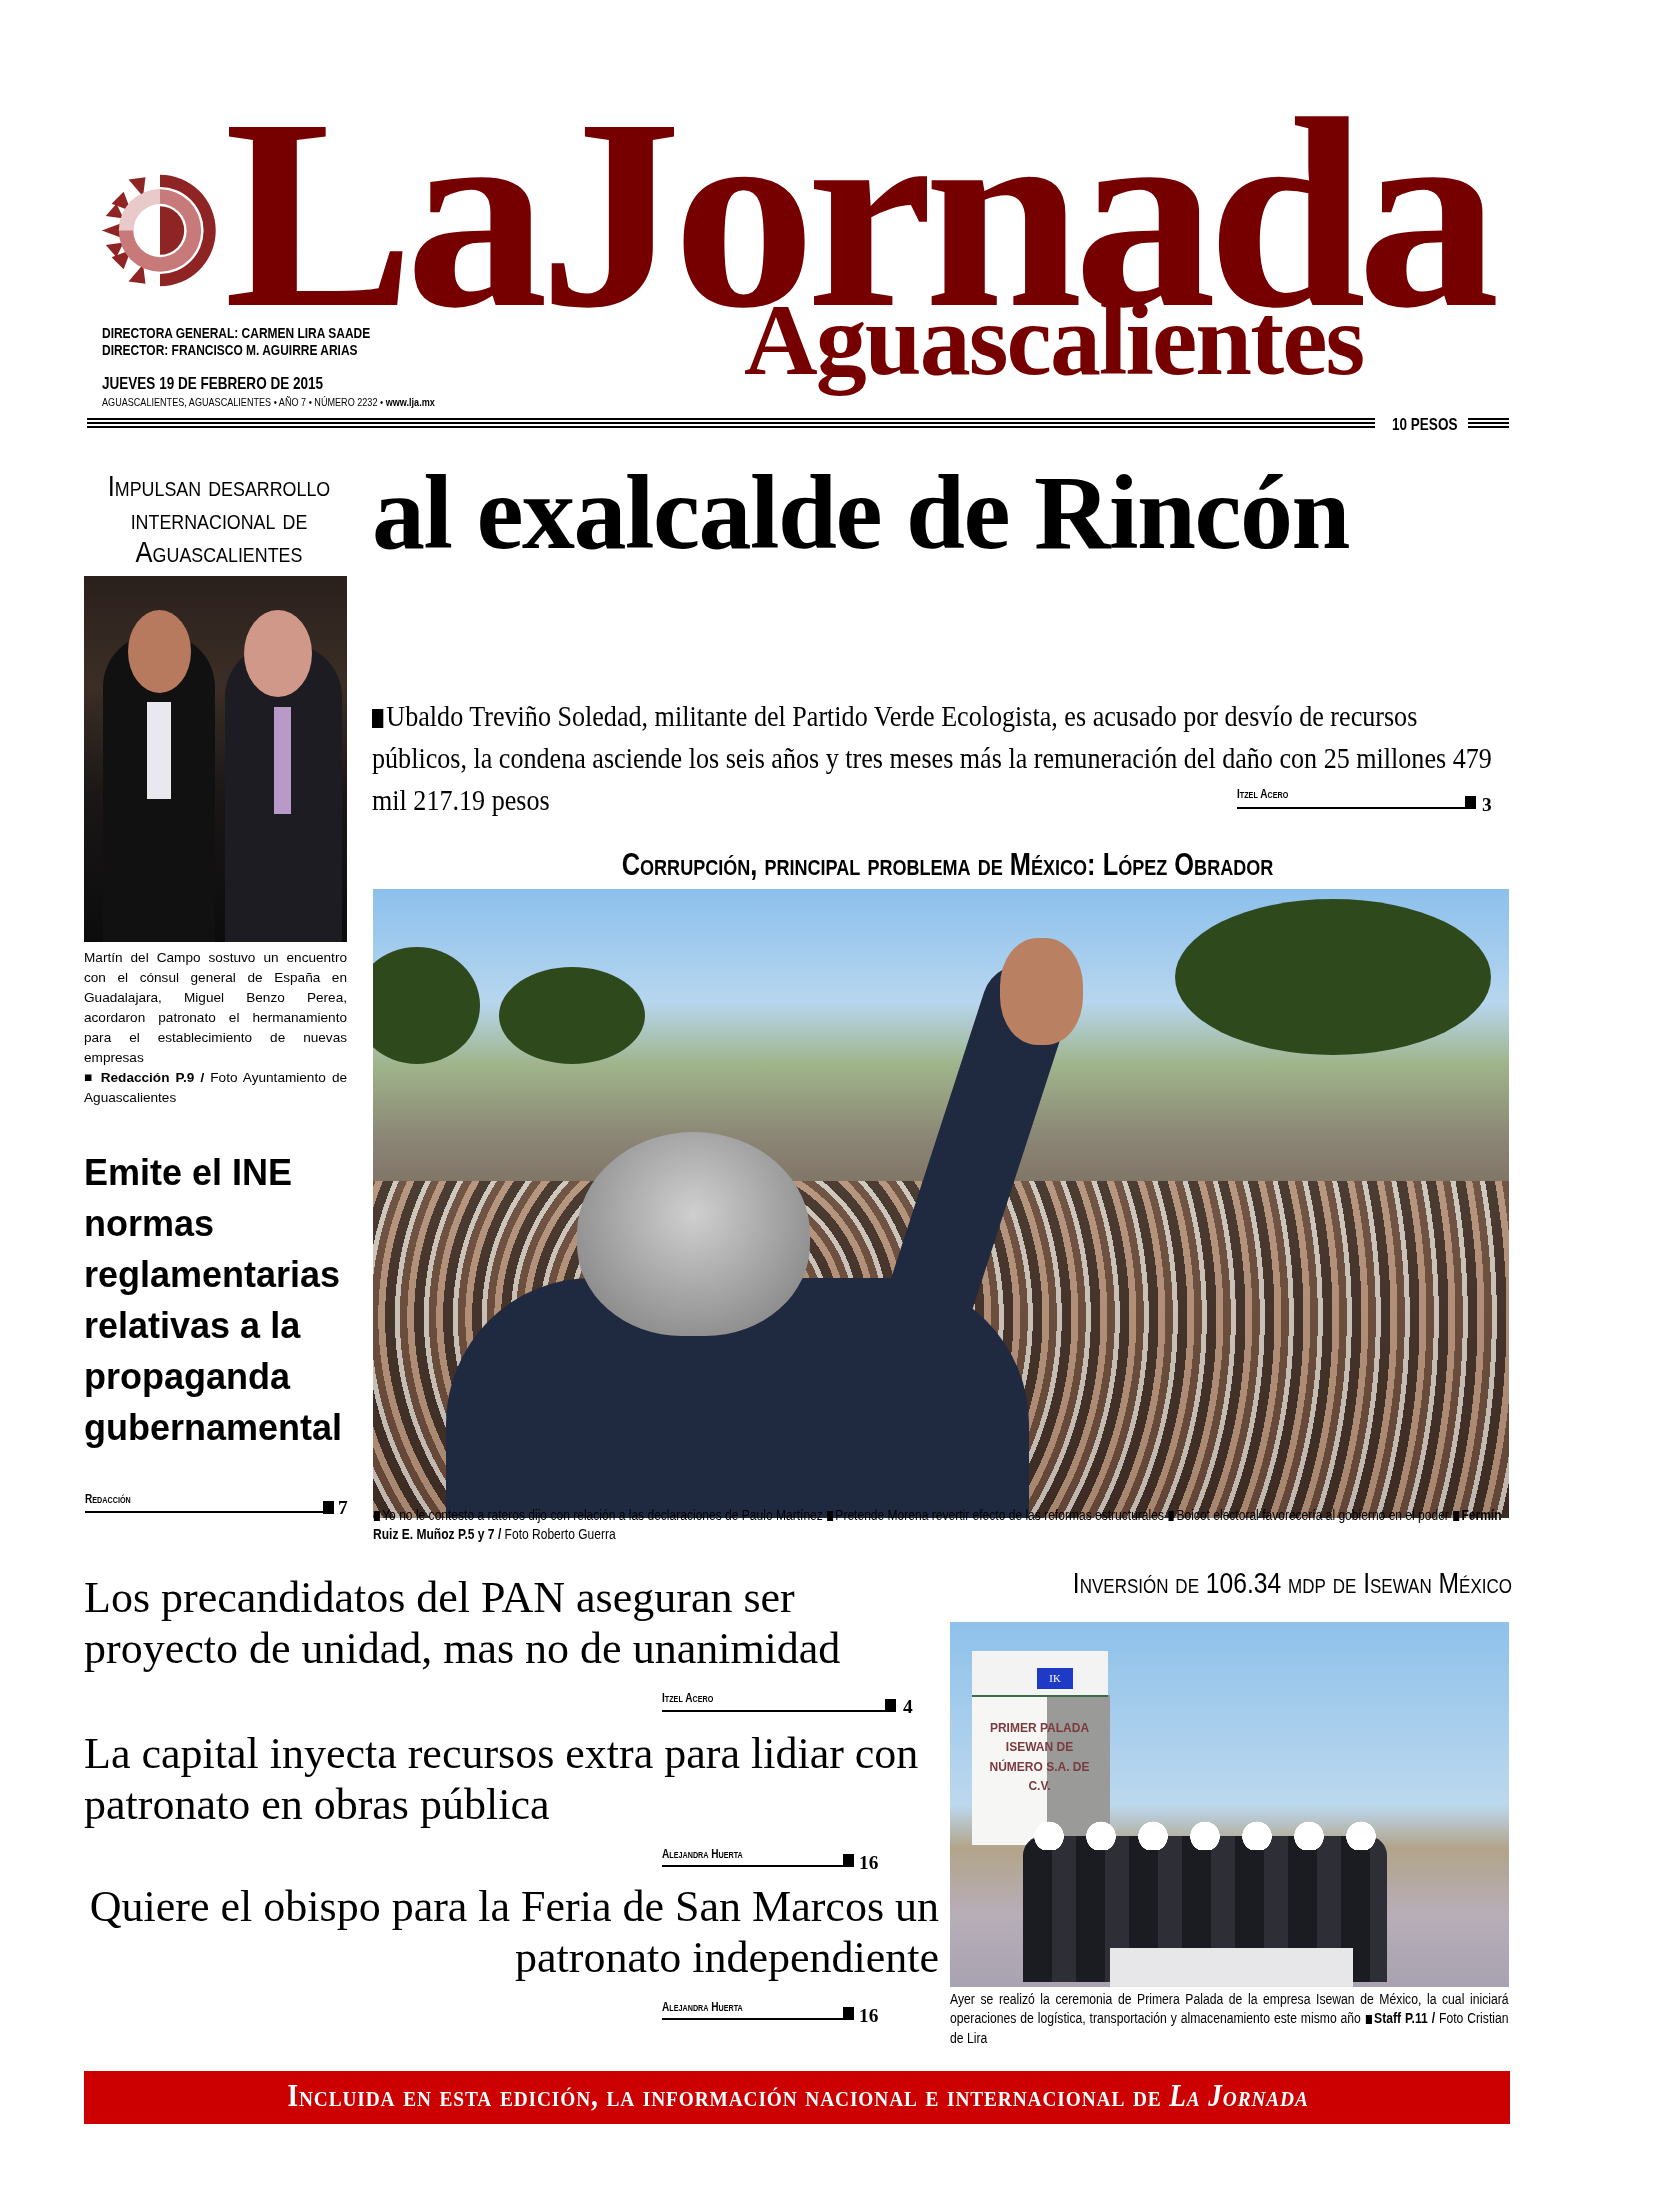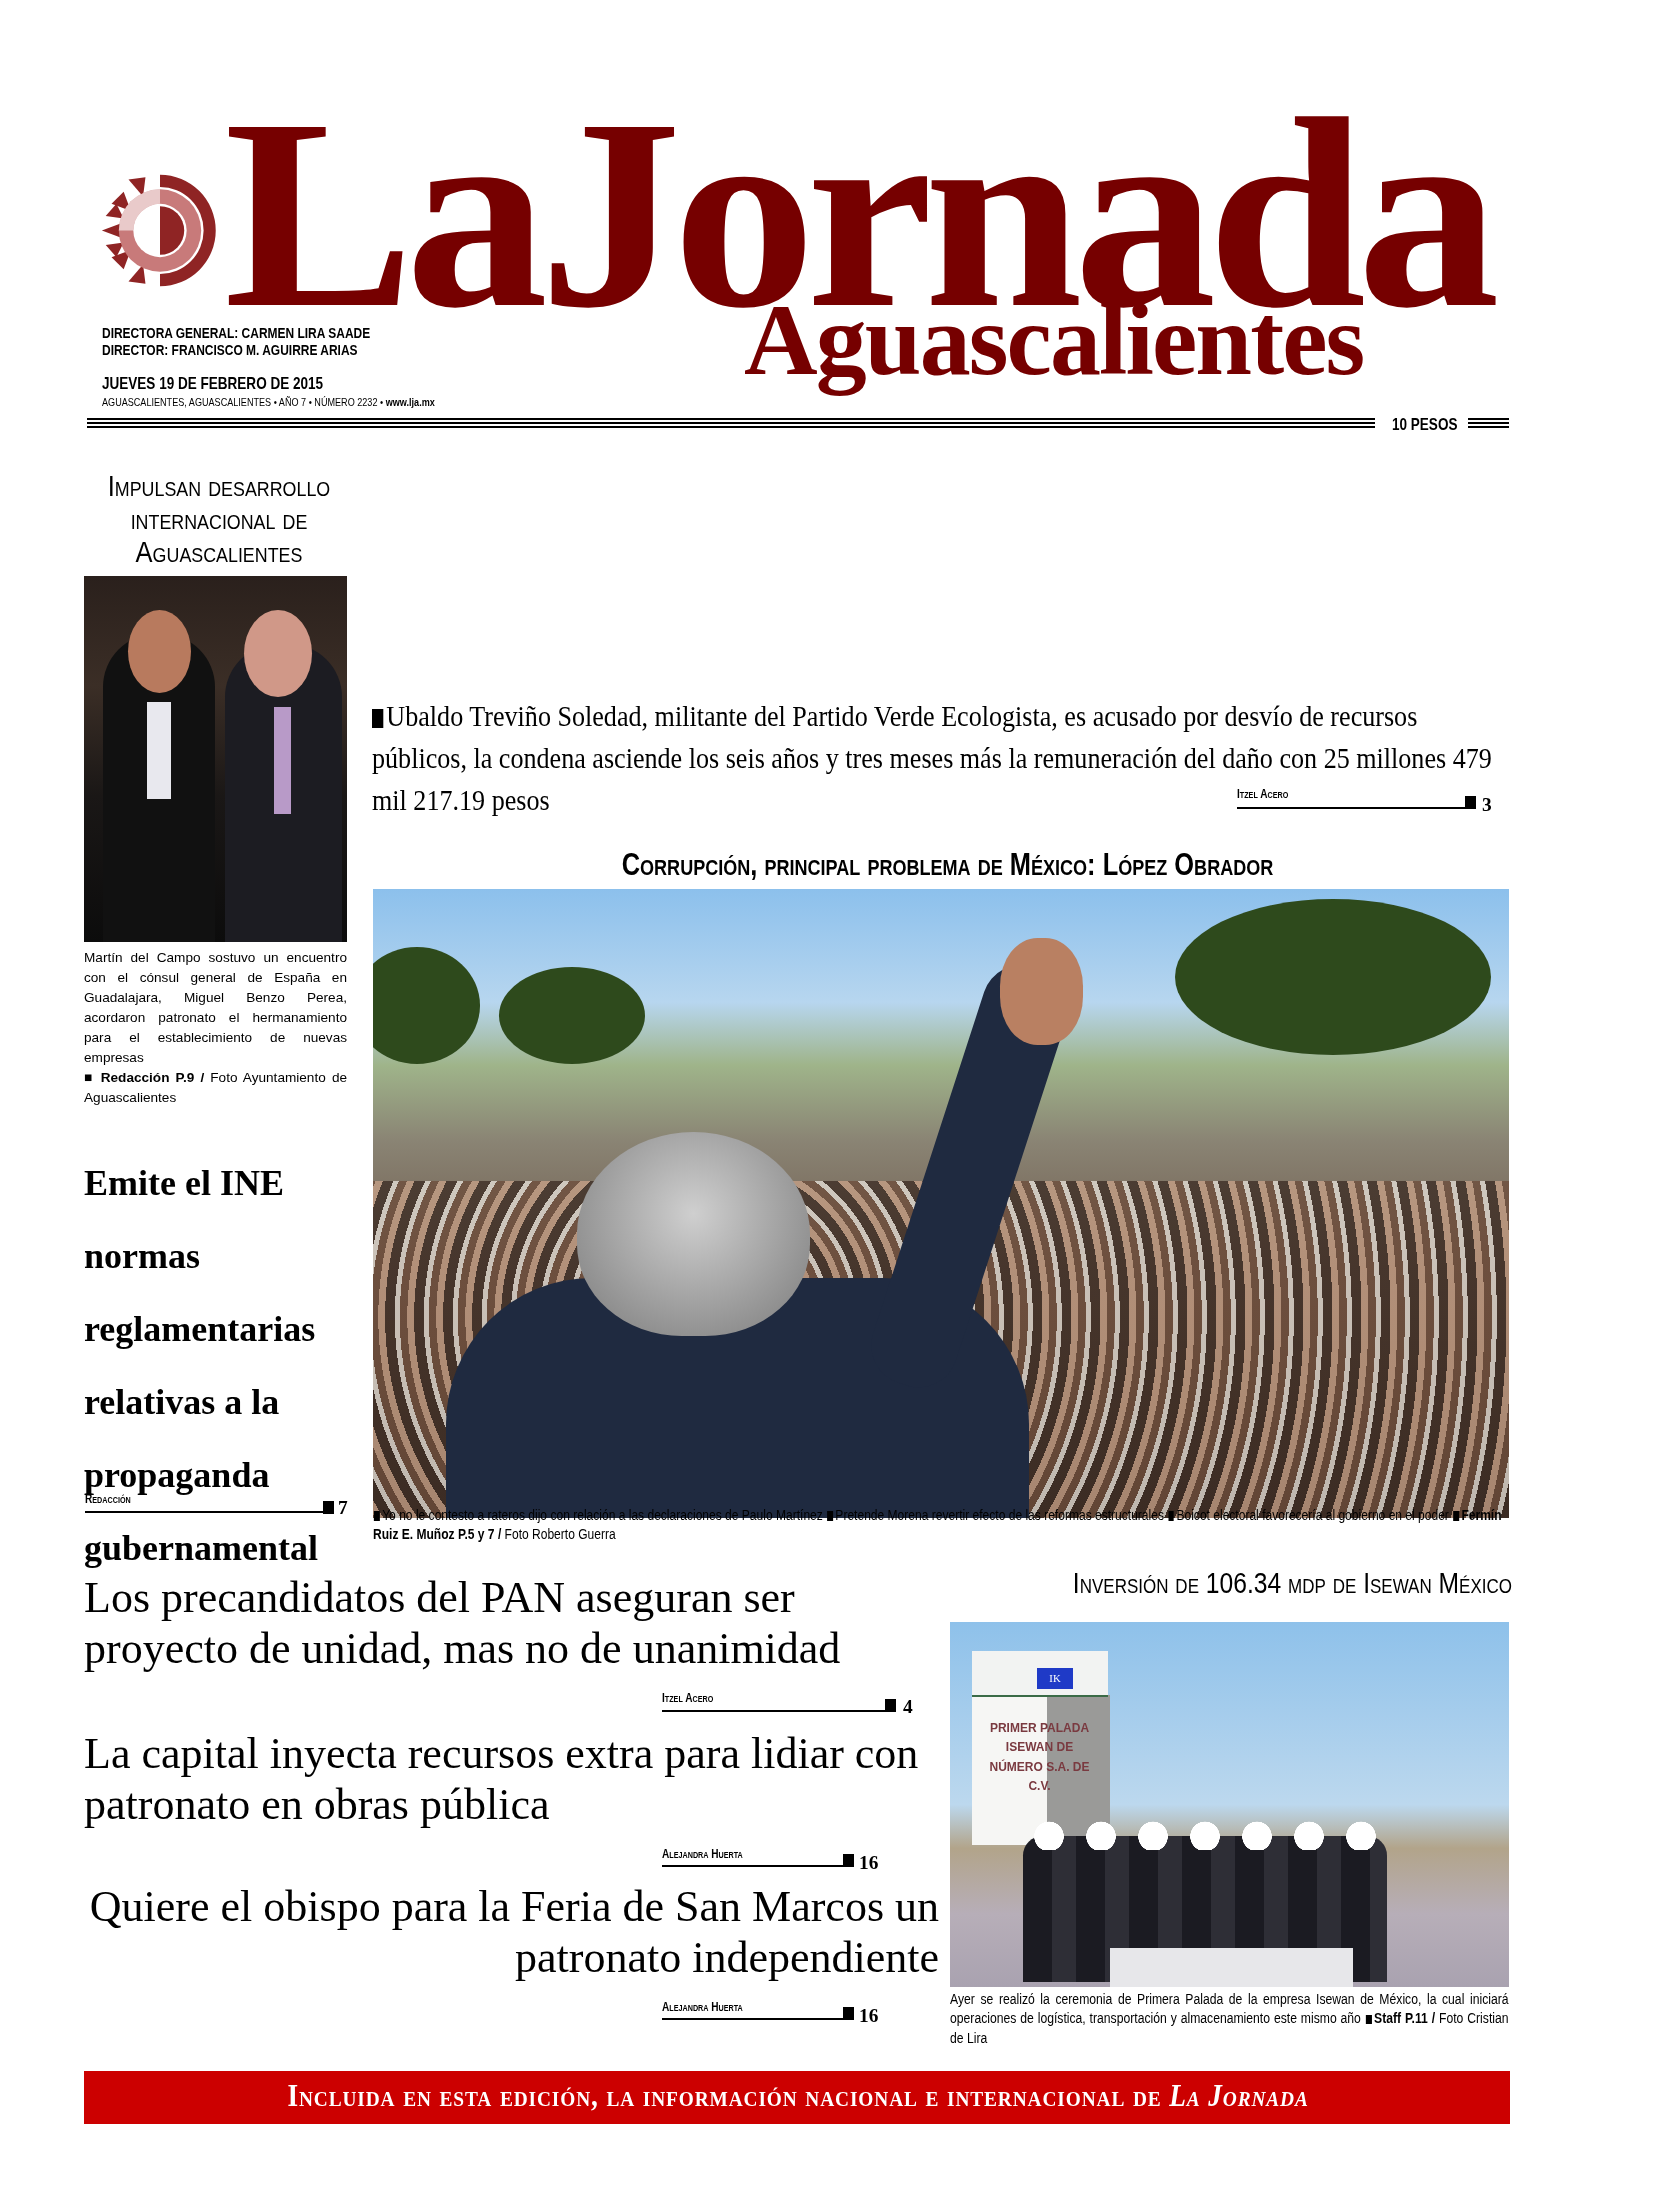--- a/index.html
+++ b/index.html
@@ -24,21 +24,21 @@
   .left-photo { position: absolute; left: 84px; top: 576px; width: 263px; height: 366px; background: linear-gradient(180deg, #2a201c 0%, #3b2e26 30%, #1a1716 60%, #0c0c0c 100%); overflow: hidden; }
   .left-photo .man1 { position: absolute; left: 19.4px; top: 58px; width: 112px; height: 311px; border-radius: 53px 53px 0 0; background: #111; }
   .left-photo .face1 { position: absolute; left: 44px; top: 34px; width: 63px; height: 83px; border-radius: 50%; background: #b87a5e; }
   .left-photo .man2 { position: absolute; left: 141px; top: 68px; width: 117px; height: 301px; border-radius: 53px 53px 0 0; background: #1c1c22; }
   .left-photo .face2 { position: absolute; left: 160px; top: 34px; width: 68px; height: 87px; border-radius: 50%; background: #d09888; }
   .left-photo .tie { position: absolute; left: 190px; top: 131px; width: 16.5px; height: 107px; background: #b89ac8; }
   .left-photo .shirt1 { position: absolute; left: 63px; top: 126px; width: 24px; height: 97px; background: #e8e8ee; }
 
   .left-caption { position: absolute; left: 84px; top: 948px; width: 263px; font-family: "Liberation Sans", sans-serif; font-size: 13.6px; line-height: 20px; text-align: justify; }
   .left-caption .credit { font-weight: 700; }
-  .ine-head { position: absolute; left: 84px; top: 1147px; width: 272px; font-family: Liberation Serif, serif; font-weight: 700; font-size: 36px; line-height: 73px; }
+  .ine-head { position: absolute; left: 84px; top: 1147px; width: 272px; font-family: Liberation Sans, sans-serif; font-weight: 700; font-size: 36px; line-height: 51px; }
   .byline { position: absolute; font-family: "Liberation Sans", sans-serif; font-variant: small-caps; font-weight: 700; font-size: 12.6px; transform: scaleX(0.8); transform-origin: left top; white-space: nowrap; }
   .byline-rule { position: absolute; height: 1.9px; background: #000; }
   .byline-sq { position: absolute; width: 10.7px; height: 12.6px; background: #000; }
   .byline-num { position: absolute; font-family: "Liberation Serif", serif; font-weight: 700; font-size: 19.4px; line-height: 1; }
 
   
   .main-head { position: absolute; left: 372px; top: 450px; width: 1147px; font-family: "Liberation Serif", serif; font-weight: 700; font-size: 106px; line-height: 125px; letter-spacing: -1.5px; white-space: nowrap; }
   .main-deck { position: absolute; left: 372px; top: 695px; width: 1140px; font-family: "Liberation Serif", serif; font-size: 30px; line-height: 42px; transform: scaleX(0.87); transform-origin: left top; width: 1312px; }
   .main-deck .sq { display: inline-block; width: 12.6px; height: 19.4px; background: #000; margin-right: 3.9px; vertical-align: -1.9px; }
 
@@ -129,20 +129,21 @@
   <span class="credit">■</span>
   <span class="credit">Redacción P.9 /</span><span> Foto Ayuntamiento de Aguascalientes</span>
 </div>
 <div class="ine-head">Emite el INE normas reglamentarias relativas a la propaganda gubernamental</div>
 <div class="byline" style="left:85px; top:1492px;">Redacción</div>
 <div class="byline-rule" style="left:85px; top:1511px; width:238px;"></div>
 <div class="byline-sq" style="left:323px; top:1501px;"></div>
 <div class="byline-num" style="left:338px; top:1498px;">7</div>
 
 <div class="main-head">
+  <div>al exalcalde de Rincón</div>
 </div>
 <div class="main-deck"><span class="sq"></span><span>Ubaldo Treviño Soledad, militante del Partido Verde Ecologista, es acusado por desvío de recursos públicos, la condena asciende los seis años y tres meses más la remuneración del daño con 25 millones 479 mil 217.19 pesos</span></div>
 <div class="byline" style="left:1237px; top:787px;">Itzel Acero</div>
 <div class="byline-rule" style="left:1237px; top:807px; width:228px;"></div>
 <div class="byline-sq" style="left:1465px; top:796px;"></div>
 <div class="byline-num" style="left:1482px; top:795px;">3</div>
 
 <div class="photo-kicker">Corrupción, principal problema de México: López Obrador</div>
 <div class="main-photo">
   <div class="tree" style="left:802px; top:9.7px; width:316px; height:156px;"></div>

